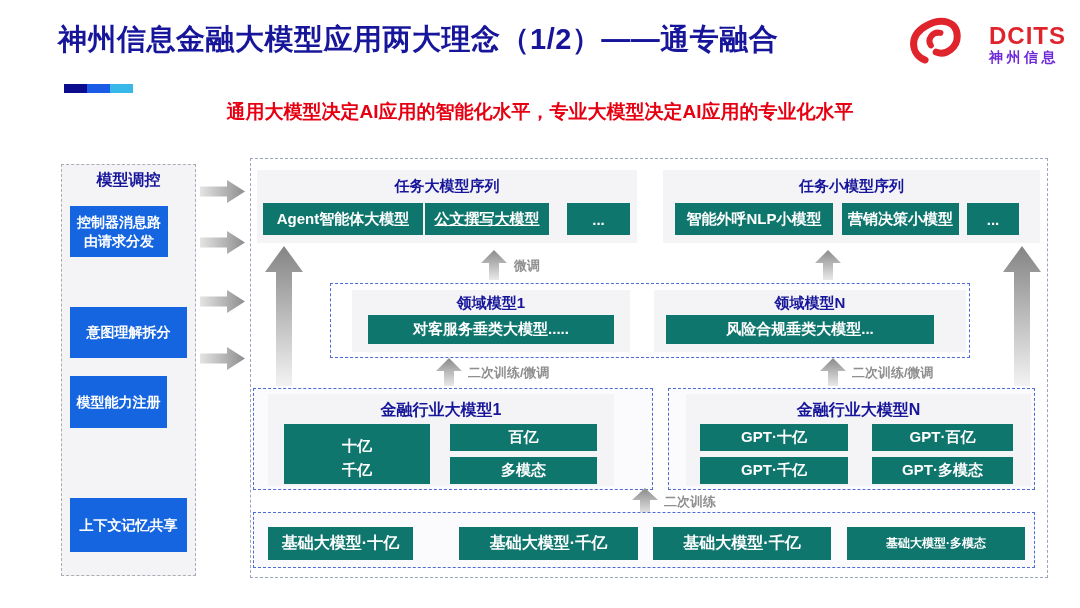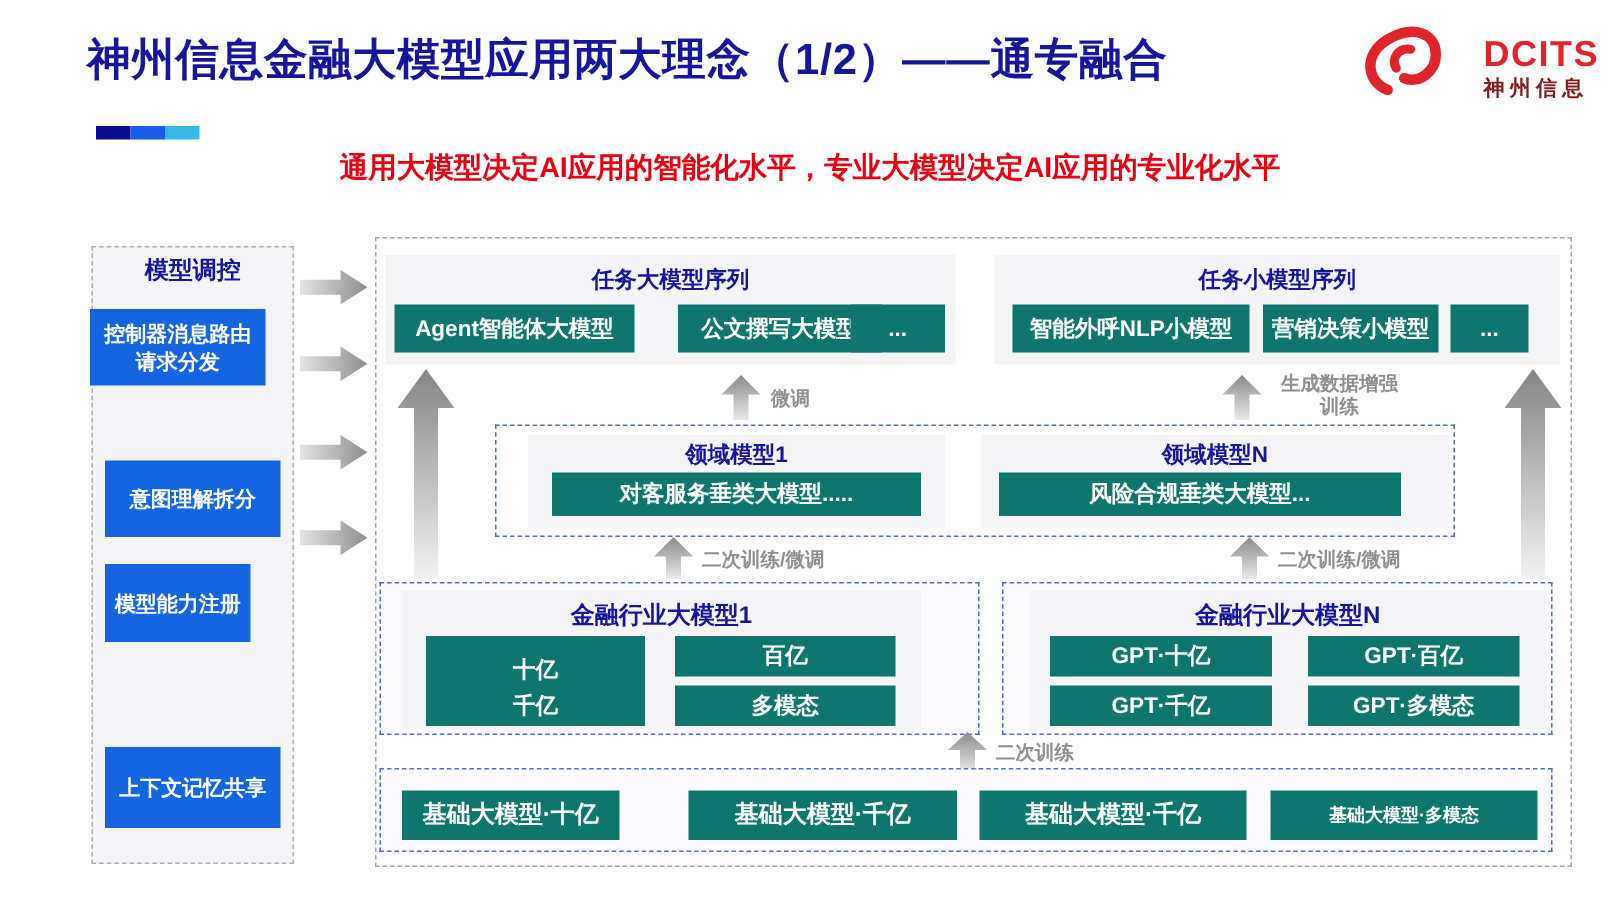--- a/index.html
+++ b/index.html
@@ -11,21 +11,21 @@
   
   .page-title{left:58px;top:20px;font-size:29px;font-weight:900;color:#17169b;letter-spacing:0.5px;white-space:nowrap;}
   .accent-bar{left:64px;top:84px;display:flex;height:9px;}
   .accent-bar span{display:block;width:23px;height:9px;}
   .a1{background:#0c0c8e;} .a2{background:#1b5ce6;} .a3{background:#38b8e8;}
   .subtitle{left:140px;top:99px;width:800px;text-align:center;font-size:19px;font-weight:800;color:#e60012;white-space:nowrap;}
   
   .logo{right:14px;top:16px;display:flex;align-items:center;gap:24px;}
   .logo-txt{display:flex;flex-direction:column;line-height:1.05;}
   .logo-en{color:#e0242c;font-size:24px;font-weight:900;letter-spacing:1px;}
-  .logo-cn{color:#7f1d1d;font-size:14px;font-weight:700;letter-spacing:3.5px;margin-top:2px;}
+  .logo-cn{color:#6d28d9;font-size:14px;font-weight:700;letter-spacing:3.5px;margin-top:2px;}
   
   .sidebar{left:61px;top:164px;width:135px;height:412px;border:1.5px dashed #a9adb5;background:#f4f4f6;box-sizing:border-box;}
   .sidebar-title{left:61px;top:170px;width:135px;text-align:center;font-size:16px;font-weight:900;color:#17169b;}
   .sbtn{background:#1565e0;color:#fff;display:flex;align-items:center;justify-content:center;text-align:center;font-weight:700;font-size:14px;line-height:1.35;padding:0 3px;box-sizing:border-box;}
   
   .main-box{left:250px;top:158px;width:798px;height:420px;border:1.5px dashed #9aa4bd;box-sizing:border-box;background:#ffffff;}
   .panel{background:#f4f4f6;}
   .ptitle{color:#17169b;font-weight:900;text-align:center;font-size:15px;white-space:nowrap;}
   .btn{background:#0f766e;color:#ffffff;display:flex;align-items:center;justify-content:center;font-weight:700;font-size:15px;white-space:nowrap;}
   .dash-blue{border:1px dashed #4f6bd5;box-sizing:border-box;background:#ffffff;}
@@ -74,21 +74,21 @@
       </svg>
     </span>
     <span class="logo-txt">
       <span class="logo-en">DCITS</span>
       <span class="logo-cn">神州信息</span>
     </span>
   </div>
 
   <div class="abs sidebar"></div>
   <div class="abs sidebar-title">模型调控</div>
-  <div class="abs sbtn" style="left:60px;top:206px;width:117px;height:51px;">控制器消息路由请求分发</div>
+  <div class="abs sbtn" style="left:70px;top:206px;width:98px;height:51px;">控制器消息路由请求分发</div>
   <div class="abs sbtn" style="left:70px;top:307px;width:117px;height:51px;">意图理解拆分</div>
   <div class="abs sbtn" style="left:70px;top:376px;width:97px;height:52px;">模型能力注册</div>
   <div class="abs sbtn" style="left:70px;top:498px;width:117px;height:54px;">上下文记忆共享</div>
 
   <svg class="abs arr" style="left:200px;top:180px;" width="45" height="23">
       <polygon points="0,6.5 27,6.5 27,0 45,11.5 27,23 27,16.5 0,16.5" fill="url(#gr)"></polygon>
     </svg>
   <svg class="abs arr" style="left:200px;top:231px;" width="45" height="23">
       <polygon points="0,6.5 27,6.5 27,0 45,11.5 27,23 27,16.5 0,16.5" fill="url(#gr)"></polygon>
     </svg>
@@ -97,21 +97,21 @@
     </svg>
   <svg class="abs arr" style="left:200px;top:347px;" width="45" height="23">
       <polygon points="0,6.5 27,6.5 27,0 45,11.5 27,23 27,16.5 0,16.5" fill="url(#gr)"></polygon>
     </svg>
 
   <div class="abs main-box"></div>
 
   <div class="abs panel" style="left:257px;top:170px;width:380px;height:73px;"></div>
   <div class="abs ptitle" style="left:257px;top:177px;width:380px;">任务大模型序列</div>
   <div class="abs btn" style="left:263px;top:203px;width:160px;height:32px;">Agent智能体大模型</div>
-  <div class="abs btn" style="left:452px;top:203px;width:136px;height:32px;">公文撰写大模型</div>
+  <div class="abs btn" style="left:425px;top:203px;width:124px;height:32px;text-decoration:underline;">公文撰写大模型</div>
   <div class="abs btn" style="left:567px;top:203px;width:63px;height:32px;">...</div>
 
   <div class="abs panel" style="left:663px;top:170px;width:377px;height:73px;"></div>
   <div class="abs ptitle" style="left:663px;top:177px;width:377px;">任务小模型序列</div>
   <div class="abs btn" style="left:675px;top:203px;width:158px;height:32px;text-align:center;">智能外呼NLP小模型</div>
   <div class="abs btn" style="left:842px;top:203px;width:117px;height:32px;">营销决策小模型</div>
   <div class="abs btn" style="left:967px;top:203px;width:52px;height:32px;">...</div>
 
   <svg class="abs arr" style="left:265px;top:246px;" width="38" height="140">
       <polygon points="19,0 38,26 27,26 27,140 11,140 11,26 0,26" fill="url(#gut)"></polygon>
@@ -121,24 +121,20 @@
     </svg>
 
   <svg class="abs arr" style="left:481px;top:250px;" width="26" height="30">
       <polygon points="13,0 26,13 18,13 18,30 8,30 8,13 0,13" fill="url(#gu)"></polygon>
     </svg>
   <div class="abs glabel" style="left:514px;top:257px;">微调</div>
 
   <svg class="abs arr" style="left:815px;top:250px;" width="26" height="30">
       <polygon points="13,0 26,13 18,13 18,30 8,30 8,13 0,13" fill="url(#gu)"></polygon>
     </svg>
-  <div class="abs glabel2" style="left:843px;top:249px;width:100px;">
-    <div>生成数据增强</div>
-    <div>训练</div>
-  </div>
 
   <div class="abs dash-blue" style="left:330px;top:283px;width:640px;height:75px;"></div>
   <div class="abs panel" style="left:352px;top:290px;width:278px;height:62px;"></div>
   <div class="abs ptitle" style="left:352px;top:294px;width:278px;">领域模型1</div>
   <div class="abs btn" style="left:368px;top:315px;width:246px;height:29px;">对客服务垂类大模型.....</div>
   <div class="abs panel" style="left:654px;top:290px;width:312px;height:62px;"></div>
   <div class="abs ptitle" style="left:654px;top:294px;width:312px;">领域模型N</div>
   <div class="abs btn" style="left:666px;top:315px;width:268px;height:29px;">风险合规垂类大模型...</div>
 
   <svg class="abs arr" style="left:436px;top:358px;" width="26" height="28">

